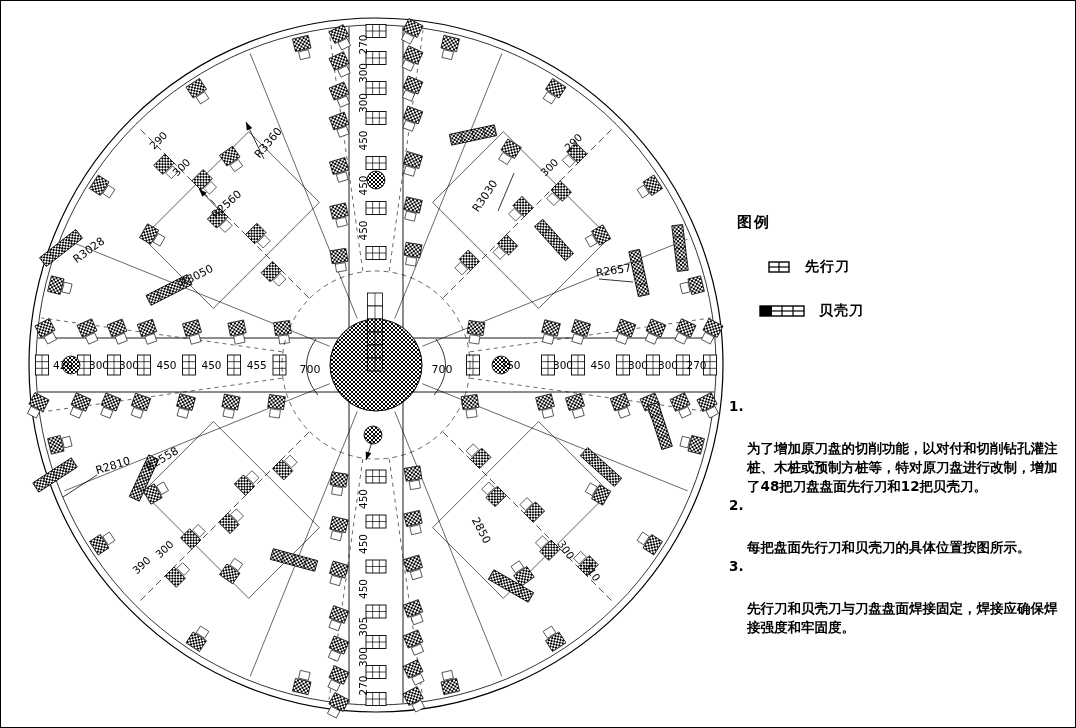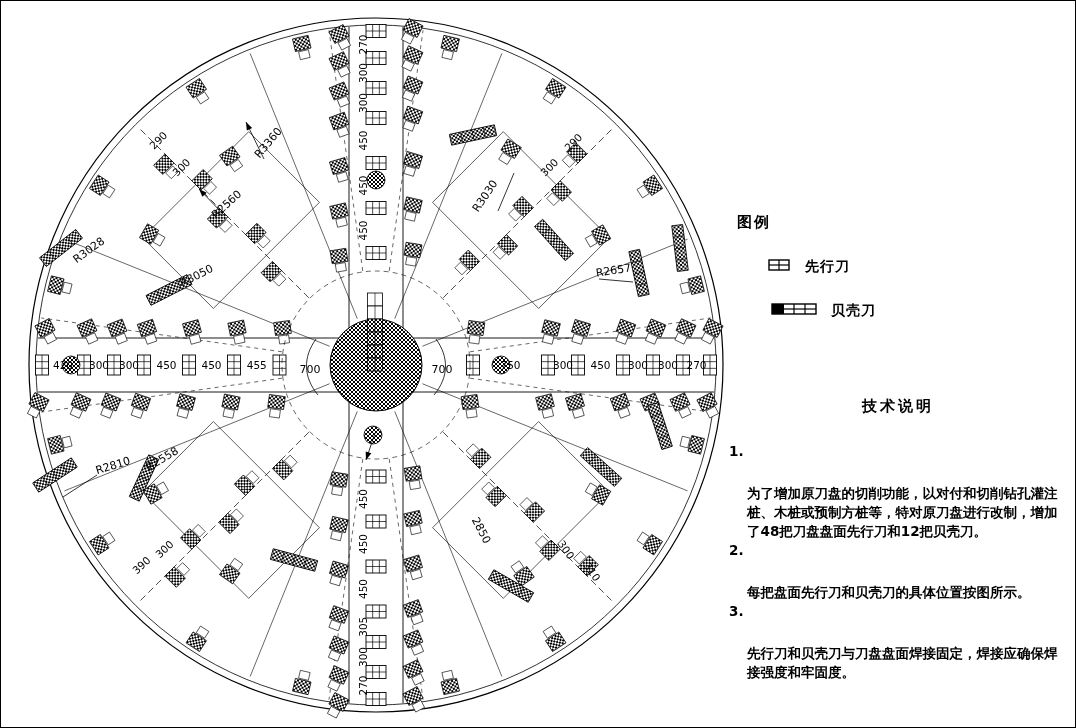--- a/index.html
+++ b/index.html
@@ -5,21 +5,21 @@
   html,body{margin:0;padding:0;background:#e8e8e8;}
   .sheet{
     position:relative;width:1076px;height:728px;background:#ffffff;
     border:1px solid #000;box-sizing:border-box;overflow:hidden;
     font-family:"DejaVu Sans",sans-serif;color:#000;
   }
   svg{position:absolute;left:0;top:0;}
   .right-panel{position:absolute;left:722px;top:0;width:348px;height:728px;text-decoration:underline;}
   .legend{position:absolute;left:14px;top:212px;}
   .legend-title{font-size:15px;font-weight:bold;letter-spacing:2px;}
-  .legend-row{display:flex;align-items:flex-start;margin-top:26px;margin-left:30px;}
+  .legend-row{display:flex;align-items:center;margin-top:26px;margin-left:30px;}
   .legend-row svg{position:static;margin-right:14px;flex:none;}
   .legend-label{font-size:14px;font-weight:bold;letter-spacing:1px;}
   .notes{position:absolute;left:6px;top:396px;width:338px;}
   .notes-title{font-size:15px;font-weight:bold;text-align:center;letter-spacing:3px;margin-bottom:26px;}
   .note-row{display:flex;font-size:13.5px;font-weight:bold;line-height:19px;margin:0;}
   .note-num{flex:none;width:18px;}
   .note-text{flex:1;margin-top:42px;}
 </style>
 </head>
 <body>
@@ -790,34 +790,33 @@
 
       <div class="legend-row">
         <svg width="24" height="14" viewBox="0 0 24 14">
           <rect x="2" y="2" width="20" height="10" fill="#fff" stroke="#000" stroke-width="1.4"></rect>
           <line x1="12" y1="2" x2="12" y2="12" stroke="#000" stroke-width="1.2"></line>
           <line x1="2" y1="7" x2="22" y2="7" stroke="#000" stroke-width="1.2"></line>
         </svg>
         <span class="legend-label">先行刀</span>
       </div>
 
-      <div class="legend-row" style="margin-left:34px;">
+      <div class="legend-row" style="margin-left:22px;">
         <svg width="46" height="14" viewBox="0 0 46 14">
           <rect x="1" y="2" width="44" height="10" fill="#fff" stroke="#000" stroke-width="1.4"></rect>
           <rect x="1" y="2" width="12" height="10" fill="#000"></rect>
           <line x1="23" y1="2" x2="23" y2="12" stroke="#000" stroke-width="1.2"></line>
           <line x1="34" y1="2" x2="34" y2="12" stroke="#000" stroke-width="1.2"></line>
           <line x1="13" y1="7" x2="45" y2="7" stroke="#000" stroke-width="1.2"></line>
         </svg>
         <span class="legend-label">贝壳刀</span>
       </div>
     </div>
 
     <div class="notes">
-      <div class="notes-title">技术说明</div>
       <div class="note-row">
         <span class="note-num">1.</span>
         <span class="note-text">为了增加原刀盘的切削功能，以对付和切削钻孔灌注桩、木桩或预制方桩等，特对原刀盘进行改制，增加了48把刀盘盘面先行刀和12把贝壳刀。</span>
       </div>
       <div class="note-row">
         <span class="note-num">2.</span>
         <span class="note-text">每把盘面先行刀和贝壳刀的具体位置按图所示。</span>
       </div>
       <div class="note-row">
         <span class="note-num">3.</span>

